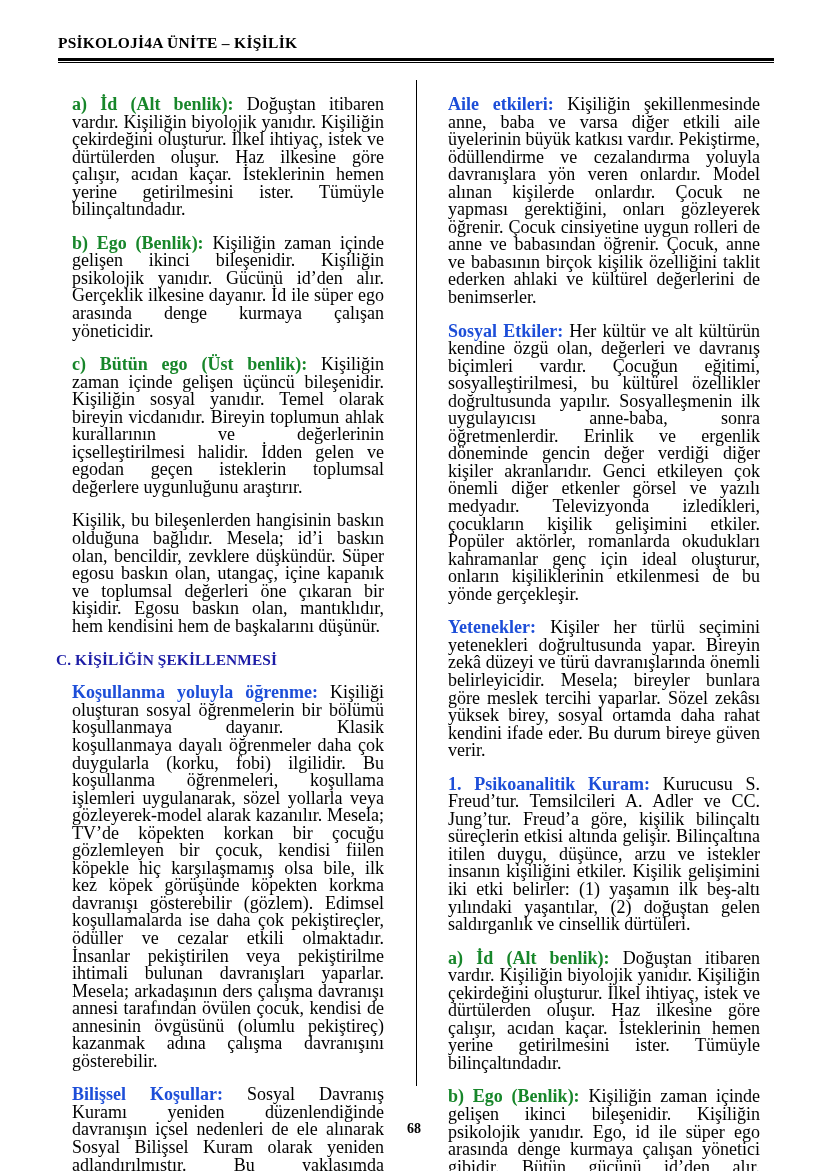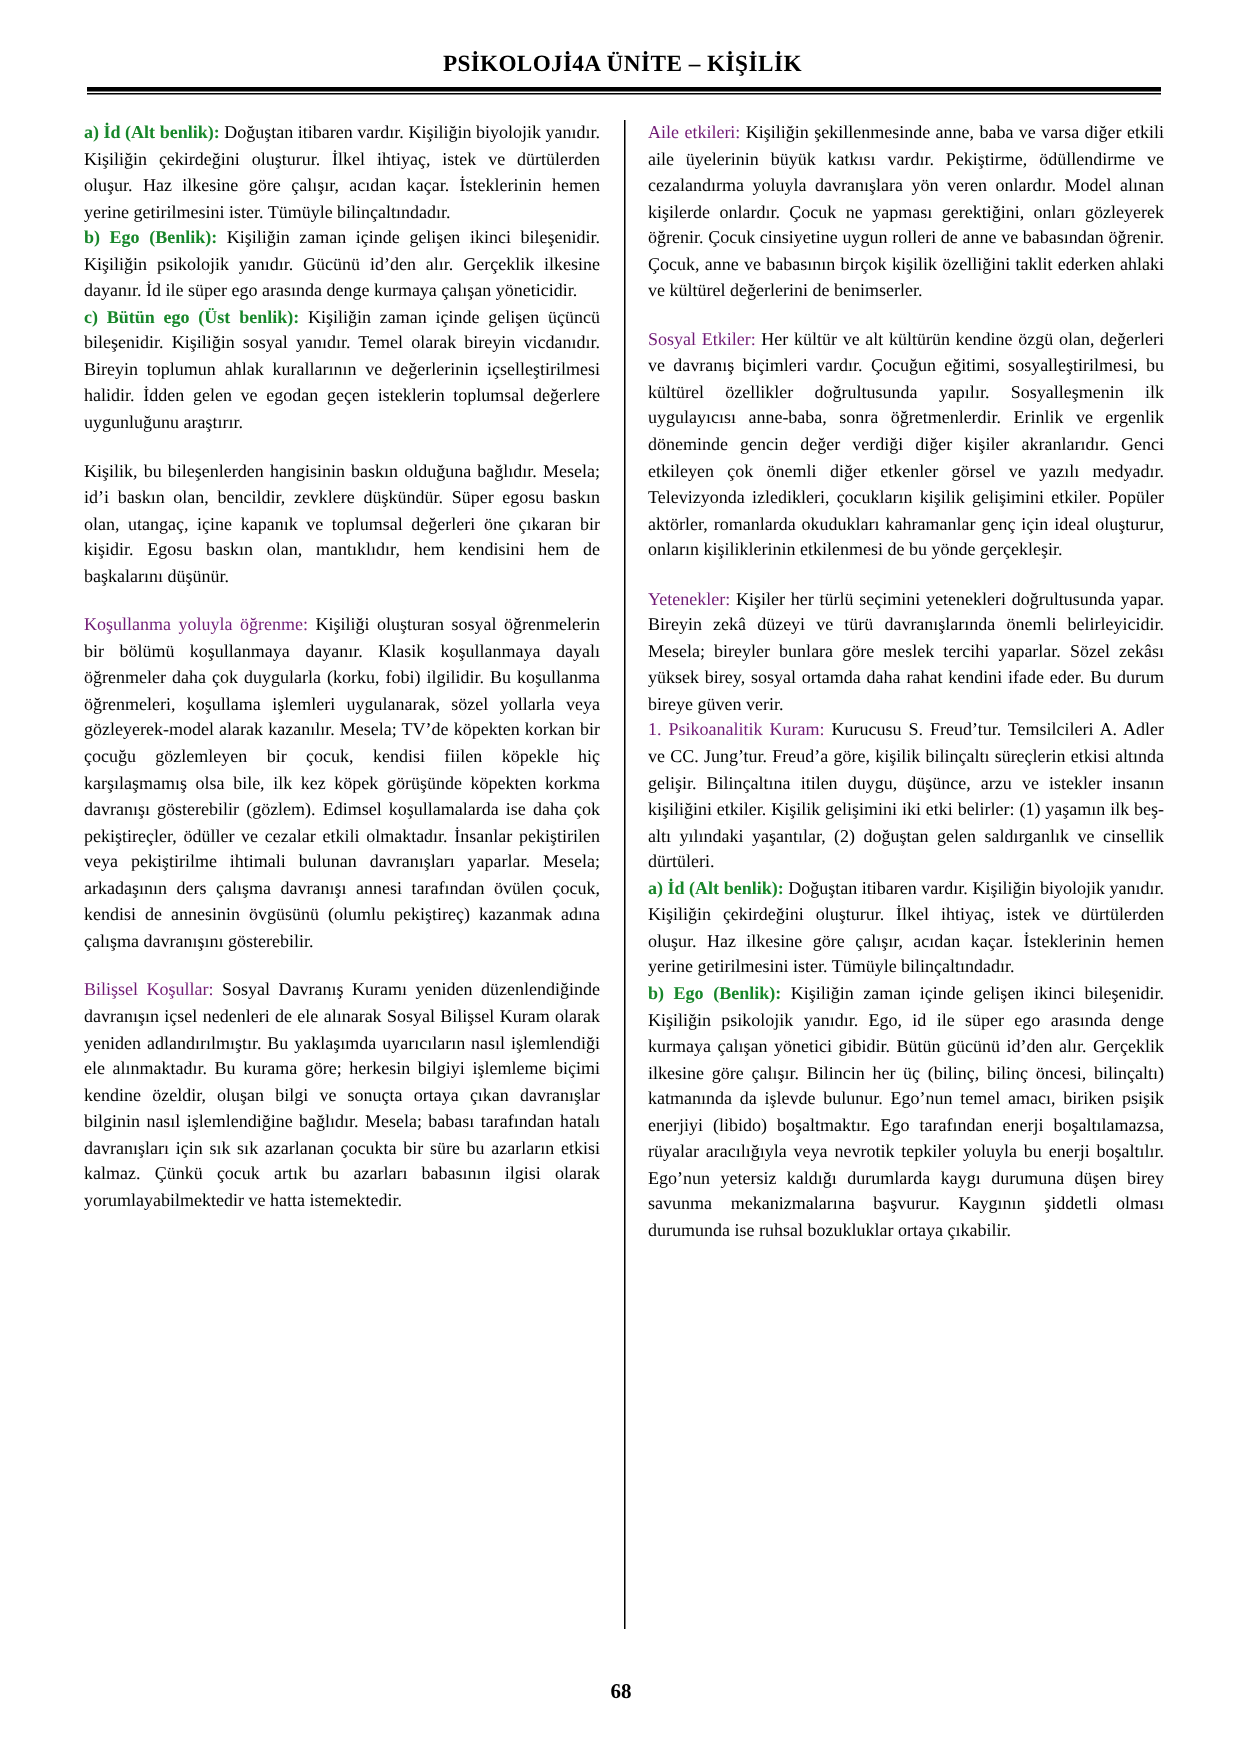--- a/index.html
+++ b/index.html
@@ -20,21 +20,21 @@
     height: 1171px;
     box-sizing: border-box;
     padding: 34px 52px 0 56px;
     position: relative;
   }
 
   
   .header {
     display: flex;
     align-items: baseline;
-    justify-content: center;
+    justify-content: flex-start;
     font-weight: bold;
     font-size: 15.5px;
     letter-spacing: 0.2px;
     padding: 0 4px 0 2px;
   }
   .header .left  { text-align: left; }
   .header .right { text-align: right; letter-spacing: 0.3px; }
   .header-rule {
     margin: 6px 2px 0 2px;
     border: 0;
@@ -65,36 +65,36 @@
     justify-content: center;
   }
   .col-divider i {
     display: block;
     width: 1px;
     background: #000;
     height: 1006px;
   }
 
   p {
-    margin: 0;
-    font-size: 12px;
+    margin: 16px;
+    font-size: 18px;
     line-height: 17.55px;
     text-align: justify;
     text-justify: inter-word;
     hyphens: none;
   }
   p.gap-before { margin-top: 15px; }
 
   .lead-green {
     color: #17862a;
     font-weight: bold;
   }
   .lead-red {
-    color: #701a75;
-    font-weight: normal;
+    color: #1d4ed8;
+    font-weight: bold;
   }
   h3.section {
     color: #1d1da6;
     font-weight: bold;
     font-size: 15.4px;
     line-height: 18px;
     margin: 16px 0 1px 0;
     letter-spacing: 0.1px;
     text-align: left;
   }
@@ -133,20 +133,21 @@
       <p>
         <span class="lead-green">b) Ego (Benlik):</span><span> Kişiliğin zaman içinde gelişen ikinci bileşenidir. Kişiliğin psikolojik yanıdır. Gücünü id’den alır. Gerçeklik ilkesine dayanır. İd ile süper ego arasında denge kurmaya çalışan yöneticidir.</span>
       </p>
 
       <p>
         <span class="lead-green">c) Bütün ego (Üst benlik):</span><span> Kişiliğin zaman içinde gelişen üçüncü bileşenidir. Kişiliğin sosyal yanıdır. Temel olarak bireyin vicdanıdır. Bireyin toplumun ahlak kurallarının ve değerlerinin içselleştirilmesi halidir. İdden gelen ve egodan geçen isteklerin toplumsal değerlere uygunluğunu araştırır.</span>
       </p>
 
       <p class="gap-before">Kişilik, bu bileşenlerden hangisinin baskın olduğuna bağlıdır. Mesela; id’i baskın olan, bencildir, zevklere düşkündür. Süper egosu baskın olan, utangaç, içine kapanık ve toplumsal değerleri öne çıkaran bir kişidir. Egosu baskın olan, mantıklıdır, hem kendisini hem de başkalarını düşünür.</p>
 
+      <h3 class="section">C. KİŞİLİĞİN ŞEKİLLENMESİ</h3>
 
 
       <p class="gap-before">
         <span class="lead-red">Koşullanma yoluyla öğrenme:</span><span> Kişiliği oluşturan sosyal öğrenmelerin bir bölümü koşullanmaya dayanır. Klasik koşullanmaya dayalı öğrenmeler daha çok duygularla (korku, fobi) ilgilidir. Bu koşullanma öğrenmeleri, koşullama işlemleri uygulanarak, sözel yollarla veya gözleyerek-model alarak kazanılır. Mesela; TV’de köpekten korkan bir çocuğu gözlemleyen bir çocuk, kendisi fiilen köpekle hiç karşılaşmamış olsa bile, ilk kez köpek görüşünde köpekten korkma davranışı gösterebilir (gözlem). Edimsel koşullamalarda ise daha çok pekiştireçler, ödüller ve cezalar etkili olmaktadır. İnsanlar pekiştirilen veya pekiştirilme ihtimali bulunan davranışları yaparlar. Mesela; arkadaşının ders çalışma davranışı annesi tarafından övülen çocuk, kendisi de annesinin övgüsünü (olumlu pekiştireç) kazanmak adına çalışma davranışını gösterebilir.</span>
       </p>
 
       <p class="gap-before">
         <span class="lead-red">Bilişsel Koşullar:</span><span> Sosyal Davranış Kuramı yeniden düzenlendiğinde davranışın içsel nedenleri de ele alınarak Sosyal Bilişsel Kuram olarak yeniden adlandırılmıştır. Bu yaklaşımda uyarıcıların nasıl işlemlendiği ele alınmaktadır. Bu kurama göre; herkesin bilgiyi işlemleme biçimi kendine özeldir, oluşan bilgi ve sonuçta ortaya çıkan davranışlar bilginin nasıl işlemlendiğine bağlıdır. Mesela; babası tarafından hatalı davranışları için sık sık azarlanan çocukta bir süre bu azarların etkisi kalmaz. Çünkü çocuk artık bu azarları babasının ilgisi olarak yorumlayabilmektedir ve hatta istemektedir.</span>
       </p>
 

